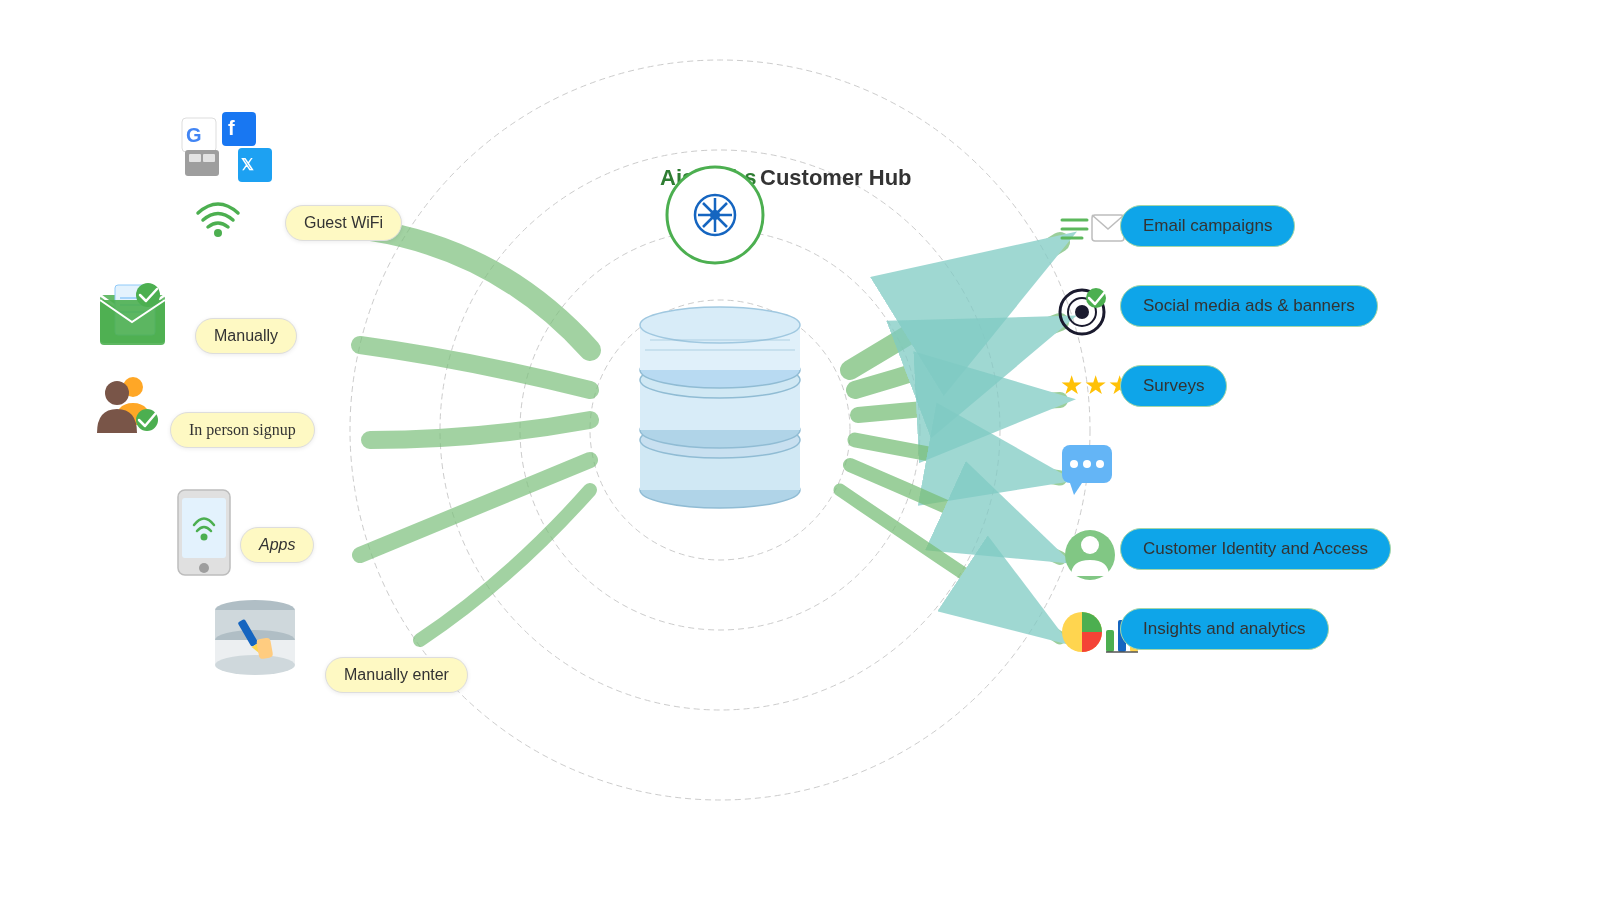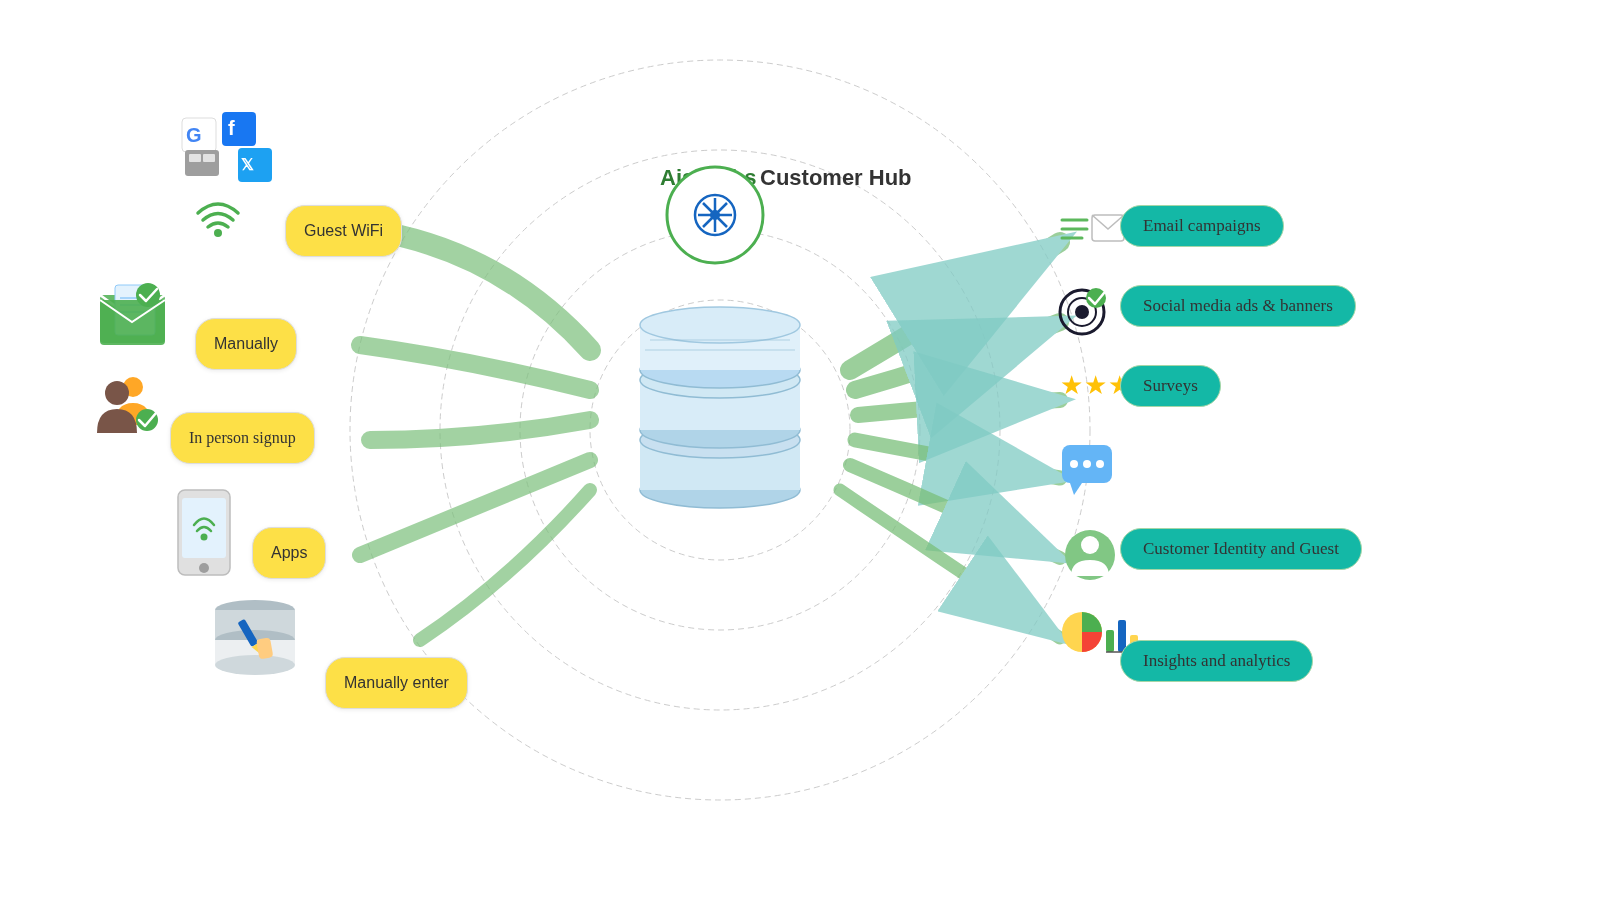--- a/index.html
+++ b/index.html
@@ -14,43 +14,42 @@
 
     .diagram-container {
       width: 1600px;
       height: 900px;
       position: relative;
     }
 
     
     .input-label {
       position: absolute;
-      background: #fde047;
+      background: #fef9c3;
       border: 1px solid #ddd;
       border-radius: 20px;
-      padding: 16px 18px;
+      padding: 8px 18px;
       font-size: 16px;
       color: #333;
       white-space: nowrap;
       z-index: 10;
       box-shadow: 0 1px 4px rgba(0,0,0,0.08);
     }
 
     
     .output-label {
       position: absolute;
-      background: #14b8a6;
+      background: #0ea5e9;
       border: 1px solid #a5d6a7;
       border-radius: 25px;
       padding: 10px 22px;
       font-size: 17px;
       color: #333;
       white-space: nowrap;
       z-index: 10;
-      font-family: Liberation Serif, serif;
     }
 
     
     .arrows-svg {
       position: absolute;
       top: 0;
       left: 0;
       width: 1600px;
       height: 900px;
       z-index: 5;
@@ -255,28 +254,28 @@
     </g>
 
   </svg>
 
   <div class="input-label" style="top:205px;left:285px;">Guest WiFi</div>
 
   <div class="input-label" style="top:318px;left:195px;">Manually</div>
 
   <div class="input-label" style="top:412px;left:170px;font-family:Liberation Serif, serif;">In person signup</div>
 
-  <div class="input-label" style="top:527px;left:252px;">Apps</div>
+  <div class="input-label" style="top:527px;left:240px;font-style:italic;">Apps</div>
 
   <div class="input-label" style="top:618px;left:325px;margin-top:39px;">Manually enter</div>
 
   <div class="output-label" style="top:205px;left:1120px;">Email campaigns</div>
 
   <div class="output-label" style="top:285px;left:1120px;">Social media ads &amp; banners</div>
 
   <div class="output-label" style="top:365px;left:1120px;">Surveys</div>
 
 
-  <div class="output-label" style="top:528px;left:1120px;">Customer Identity and Guest</div>
-
-  <div class="output-label" style="top:640px;left:1120px;text-align:right;">Insights and analytics</div>
+  <div class="output-label" style="top:528px;left:1120px;">Customer Identity and Access</div>
+
+  <div class="output-label" style="top:608px;left:1120px;text-align:right;">Insights and analytics</div>
 
 </div>
 
 </body></html>

